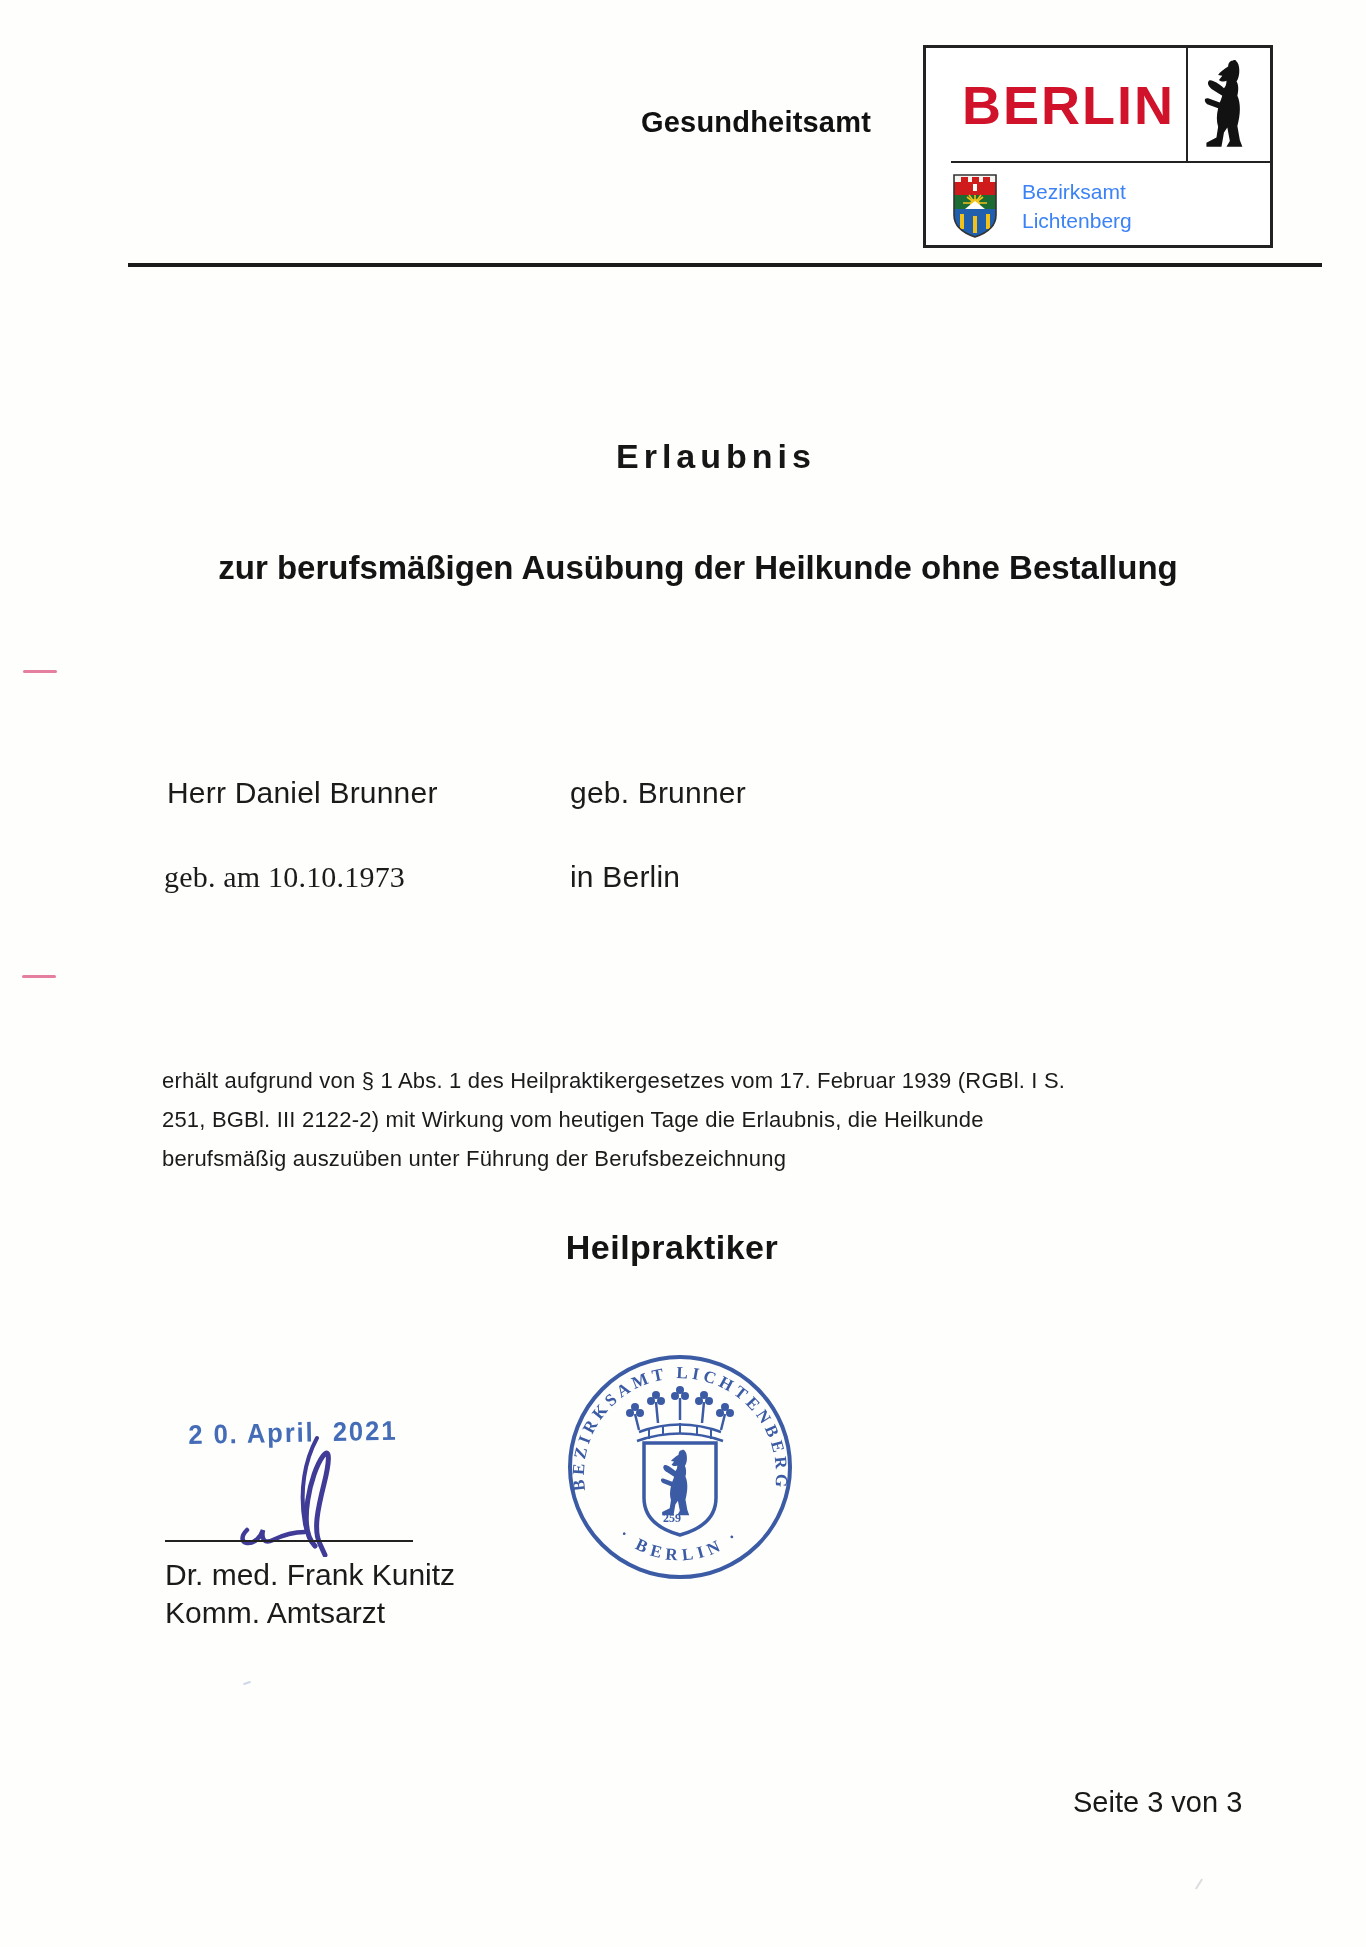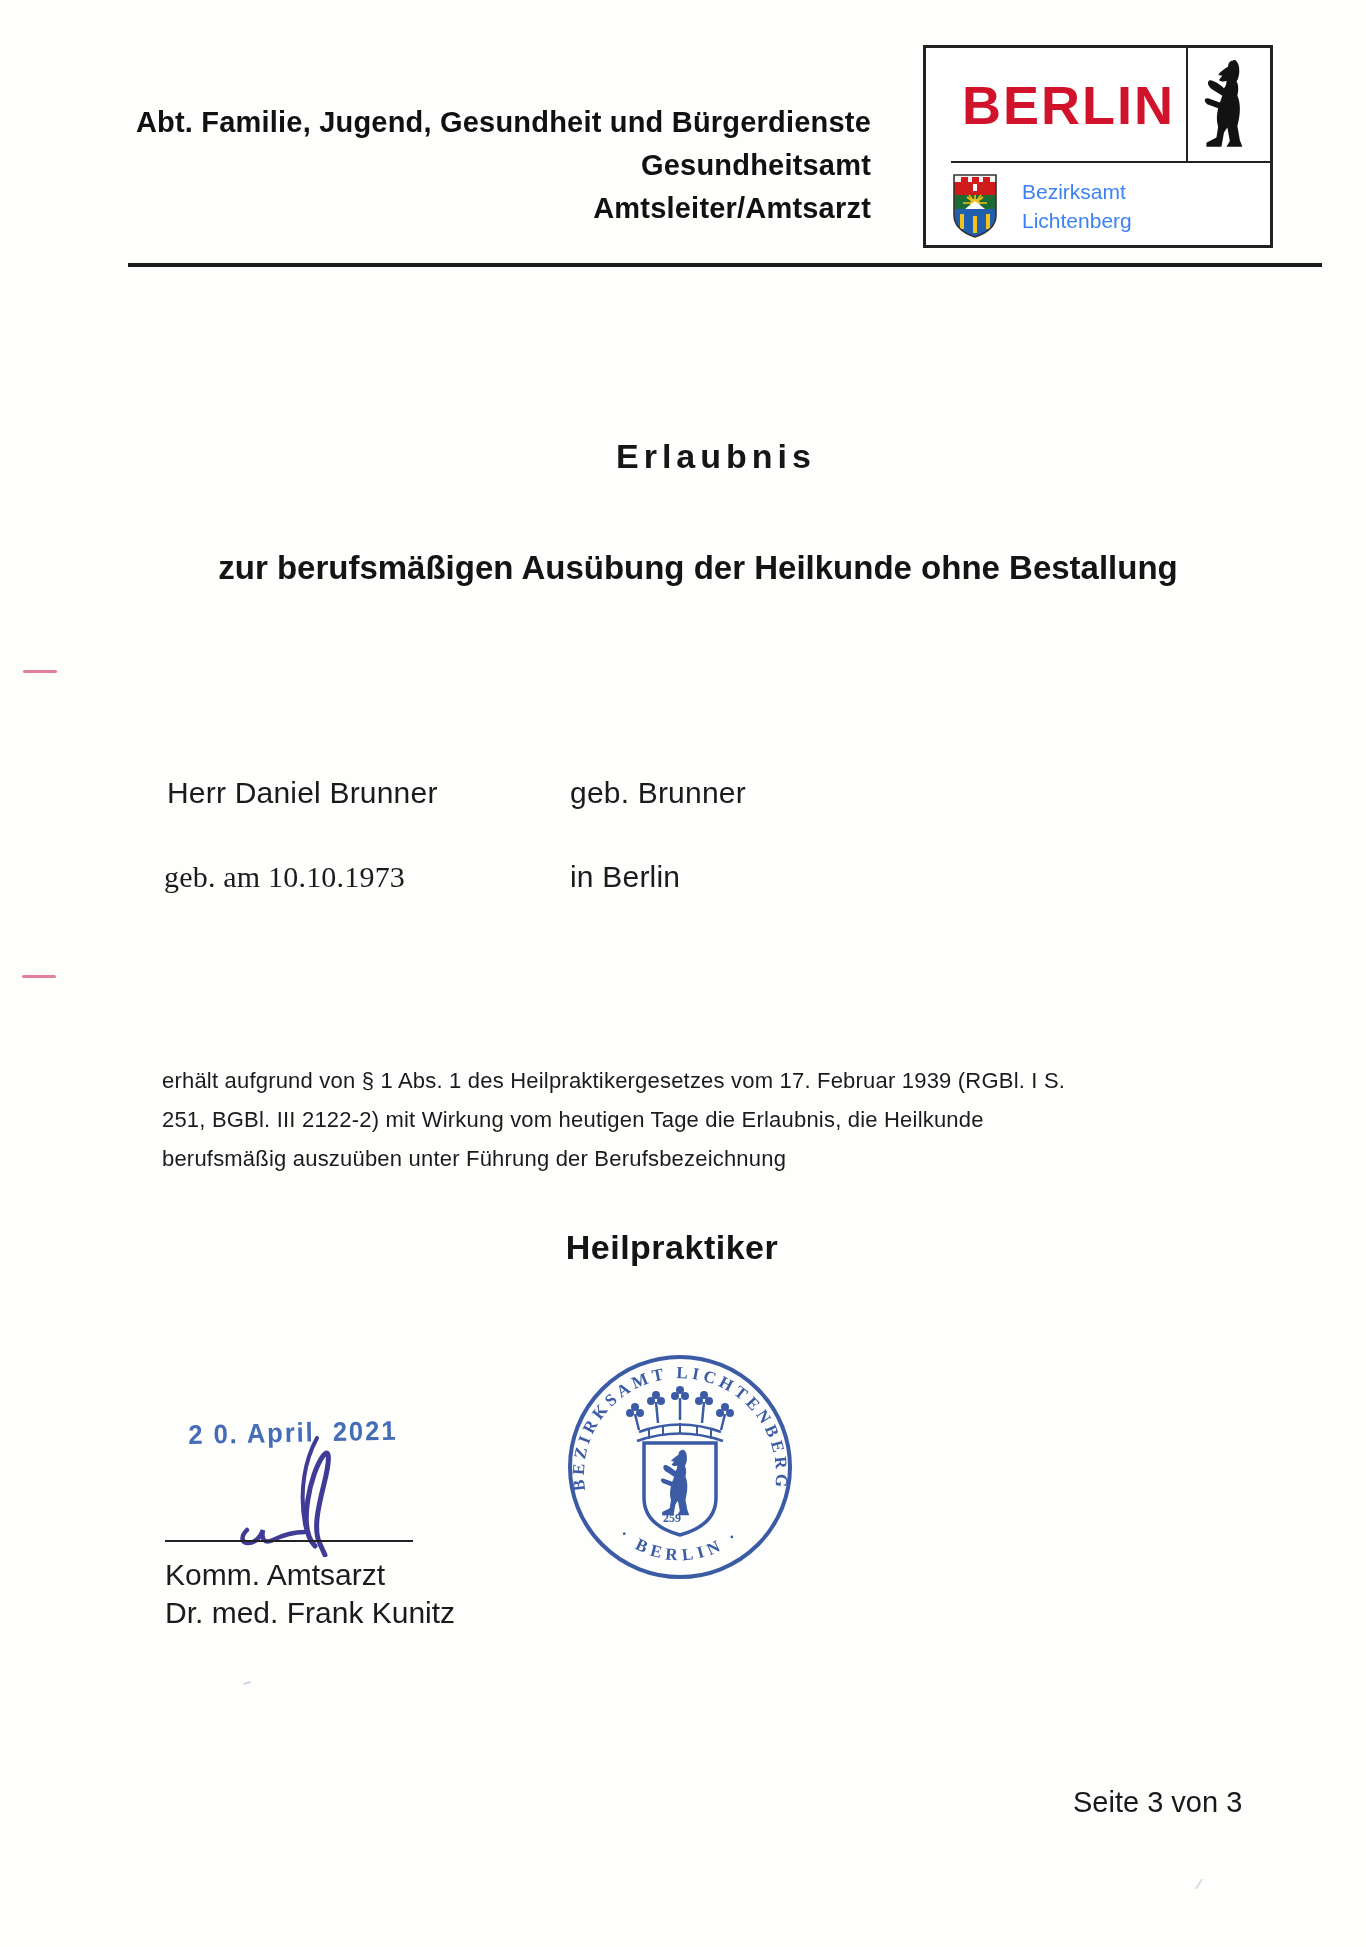--- a/index.html
+++ b/index.html
@@ -102,23 +102,21 @@
       C23,28 27,27 29,26 C29,30 28,33 26,35 C19,29 11,24 8,26 C5,29 8,34 13,37
       L24,44 C23,47 22,50 21,52 L7,47 C2,46 2,51 6,54 L19,59 C17,67 17,75 19,81
       L17,94 L5,100 L5,105 L23,105 L26,88 L30,82 L33,98 L29,105 L48,105 L45,97
       L42,80 C46,66 46,52 42,44 C44,36 43,30 41,27 C46,20 45,6 41,3 C40,1 38,1 36,2 Z"></path>
   </defs>
 </svg>
 
 <div class="page">
 
   <div class="dept">
-    <span>Abt. Familie, Jugend, Gesundheit und Bürgerdienste</span>
     <span>Gesundheitsamt</span>
-    <span>Amtsleiter/Amtsarzt</span>
   </div>
 
   <div class="logobox">
     <div class="toprow">
       <div class="cell-wordmark">
         <span class="wordmark">BERLIN</span>
       </div>
       <div class="cell-bear">
         <svg width="64" height="92" viewBox="0 0 64 110">
           <use href="#bearpath" fill="#121212"></use>
@@ -191,22 +189,22 @@
     <g fill="none" stroke="#3f3b96" stroke-linecap="round">
       <path d="M92,6 C80,28 74,58 80,92 C82,102 86,110 90,114" stroke-width="4"></path>
       <path d="M90,114 C72,96 86,40 98,24 C106,14 104,32 99,52 C93,76 88,98 95,112 L100,123" stroke-width="5"></path>
       <path d="M22,98 C16,104 16,110 22,111 C30,112 36,104 38,98 C36,108 40,112 48,108 C58,103 68,100 80,100" stroke-width="4.5"></path>
     </g>
   </svg>
 
   <div class="sigline"></div>
 
   <div class="signer">
+    <span>Dr. med. Frank Kunitz</span>
     <span>Komm. Amtsarzt</span>
-    <span>Dr. med. Frank Kunitz</span>
   </div>
 
   <svg class="seal" width="234" height="234" viewBox="0 0 234 234">
     <defs>
       <path id="sealtop" d="M22,138 A96,96 0 1 1 212,138"></path>
       <path id="sealbot" d="M42,170 A90,90 0 0 0 192,170"></path>
     </defs>
     <g stroke="#2d4f9e" fill="none">
       <circle cx="117" cy="117" r="110" stroke-width="4"></circle>
 

